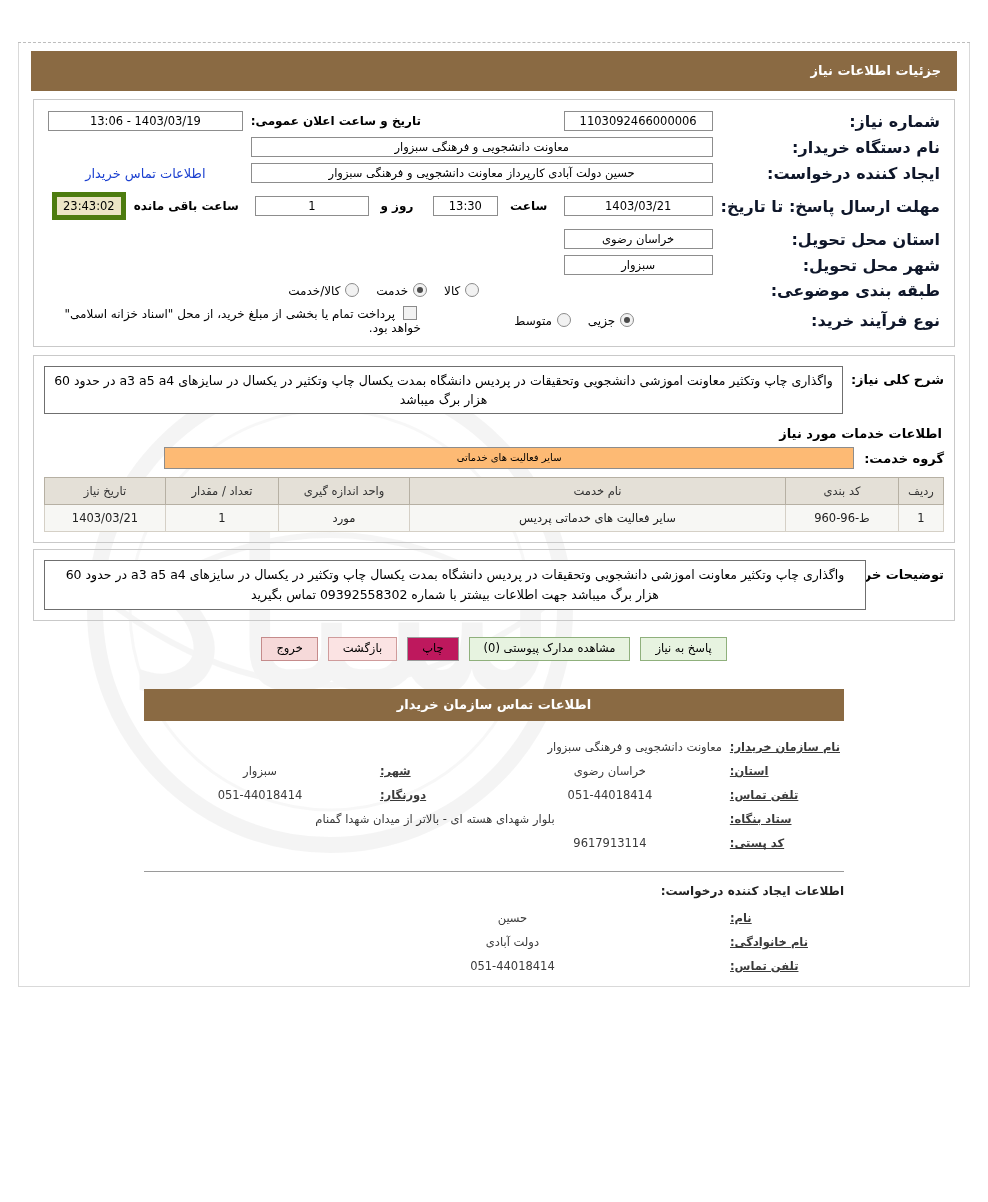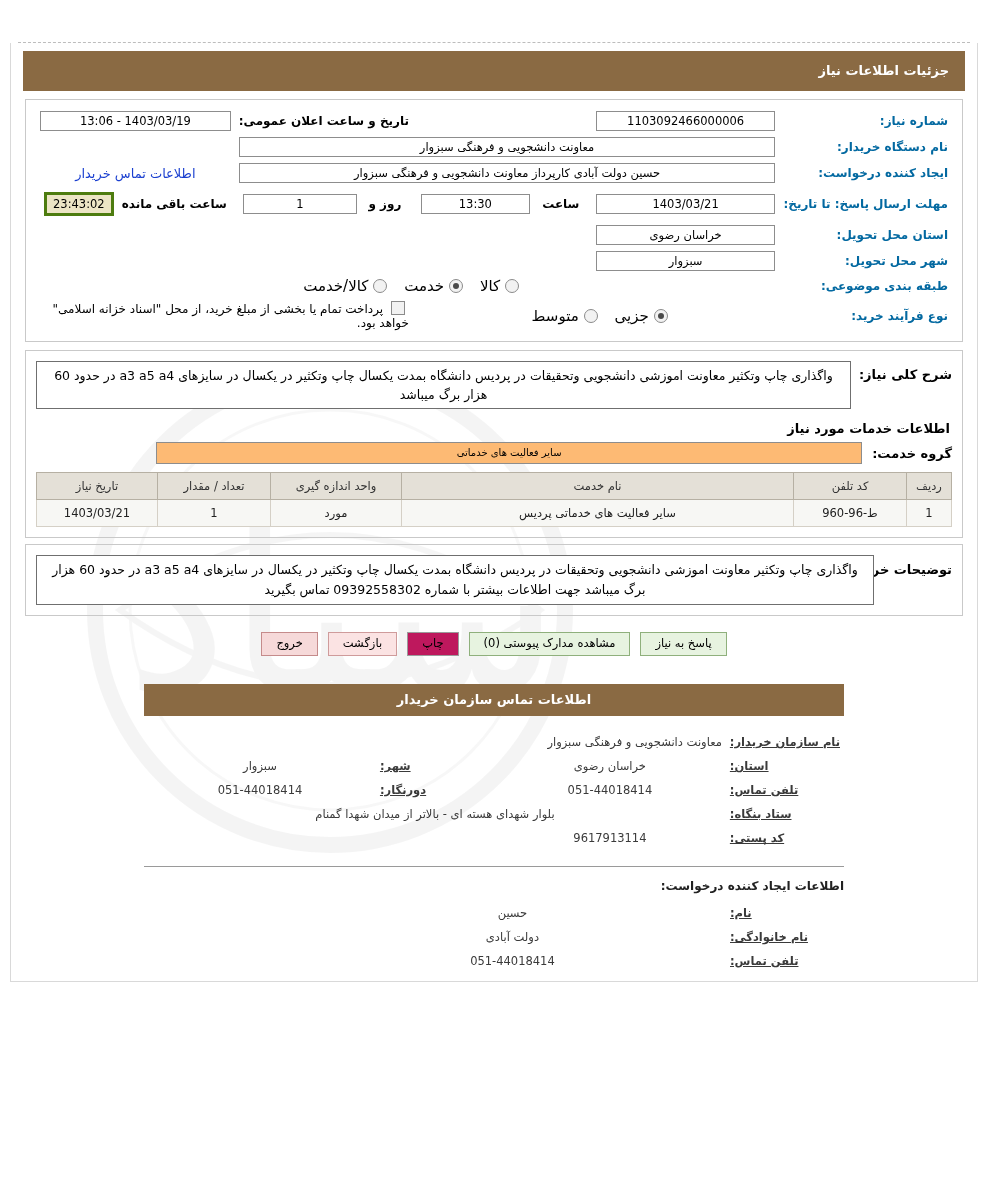--- a/index.html
+++ b/index.html
@@ -29,21 +29,21 @@
     z-index: 2;
     width: 988px;
   }
   
   .top-strip {
     height: 42px;
     border-bottom: 1px dashed #bdbdbd;
     margin: 0 18px;
   }
   .outer {
-    margin: 0 10px;
+    margin: 0 18px;
     border-left: 1px solid #d9d9d9;
     border-right: 1px solid #d9d9d9;
     border-bottom: 1px solid #d9d9d9;
     padding: 8px;
   }
   .band {
     background: #8a6a43;
     color: #ffffff;
     height: 40px;
     line-height: 40px;
@@ -57,39 +57,39 @@
     border: 1px solid #c9c9c9;
     margin: 8px 6px 0 6px;
     padding: 8px 10px;
     background: transparent;
   }
   table.form { width: 100%; border-collapse: collapse; }
   table.form td { padding: 3px 4px; vertical-align: middle; }
   .lbl {
     text-align: right;
     font-weight: bold;
-    font-size: 12px;
+    font-size: 16px;
     white-space: nowrap;
     width: 120px;
-    color: #0369a1;
+    color: #0f172a;
   }
   .lbl-small { font-weight: bold; font-size: 12px; white-space: nowrap; text-align: right;}
   .box {
     border: 1px solid #8d8d8d;
     background: #fff;
     height: 18px;
     line-height: 18px;
     font-size: 11.5px;
     padding: 0 5px;
     text-align: center;
     overflow: hidden;
     white-space: nowrap;
   }
   .yellowbox {
-    border: 3px solid #4d7c0f;
+    border: 5px solid #4d7c0f;
     background: #ece5c5;
     height: 18px;
     line-height: 18px;
     font-size: 11.5px;
     padding: 0 6px;
     text-align: center;
     display: inline-block;
   }
   .link {
     color: #1a3fd0;
@@ -117,21 +117,21 @@
     background: #4a4a4a;
   }
   .checkbox {
     display: inline-block;
     width: 12px; height: 12px;
     border: 1px solid #8b8b8b;
     background: #f2f2f2;
     vertical-align: -2px;
     margin: 0 4px;
   }
-  .radio-label { font-size: 15px; margin: 0 2px 0 10px; white-space: nowrap;}
+  .radio-label { font-size: 12px; margin: 0 2px 0 10px; white-space: nowrap;}
   .note { font-size: 12px; }
 
   .sec2 { border: 1px solid #c9c9c9; margin: 8px 6px 0 6px; padding: 10px; }
   .row-flex { display: flex; align-items: flex-start; gap: 8px; }
   .big-label { font-weight: bold; font-size: 13px; white-space: nowrap; padding-top: 6px; }
   .descbox {
     border: 1px solid #6f6f6f;
     background: #fff;
     flex: 1;
     min-height: 36px;
@@ -364,21 +364,21 @@
 
       <div class="svc-row">
         <div class="big-label" style="padding-top:0">گروه خدمت:</div>
         <div class="svc-box">سایر فعالیت های خدماتی</div>
       </div>
 
       <table class="grid">
         <thead>
           <tr>
             <th style="width:42px">ردیف</th>
-            <th style="width:110px">کد تلفن</th>
+            <th style="width:110px">کد بندی</th>
             <th>نام خدمت</th>
             <th style="width:128px">واحد اندازه گیری</th>
             <th style="width:110px">تعداد / مقدار</th>
             <th style="width:118px">تاریخ نیاز</th>
           </tr>
         </thead>
         <tbody>
           <tr>
             <td>1</td>
             <td>ط-96-960</td>

